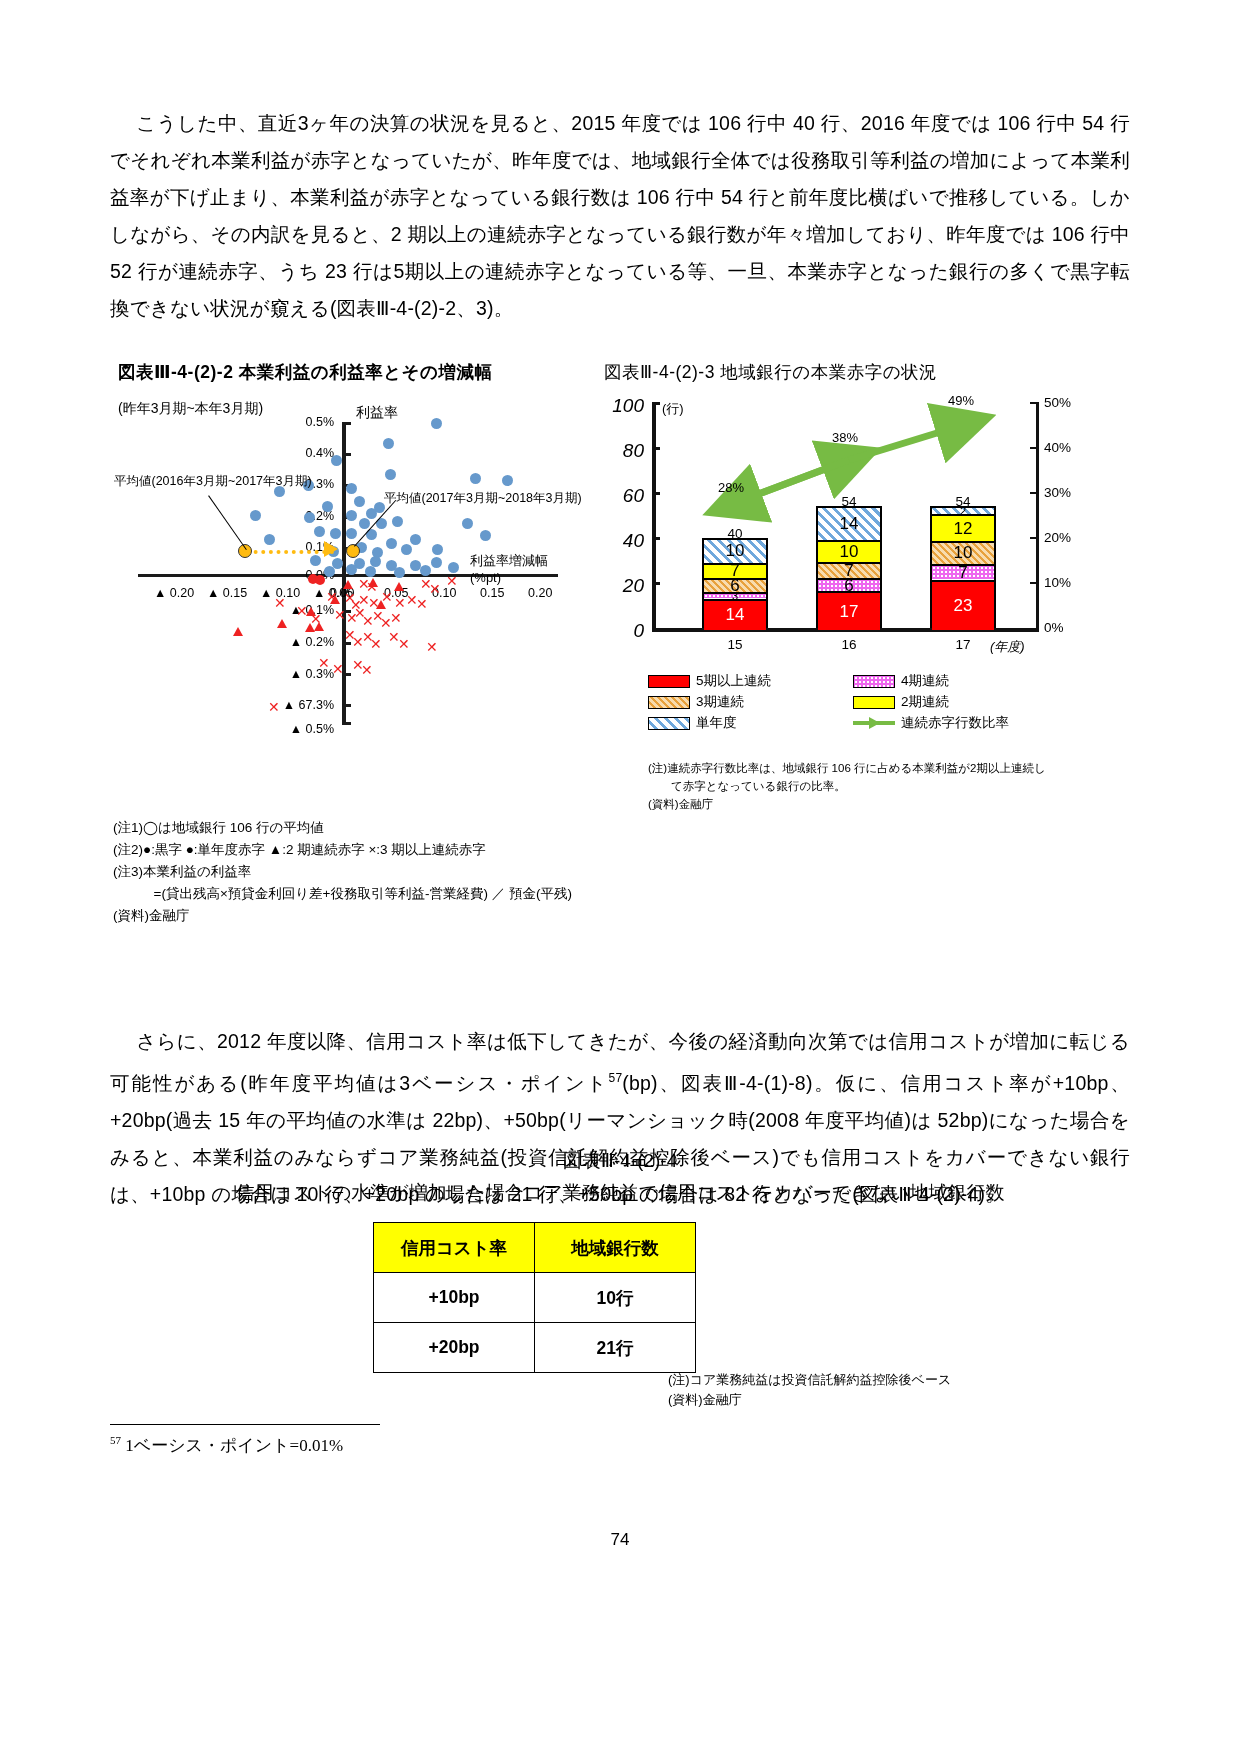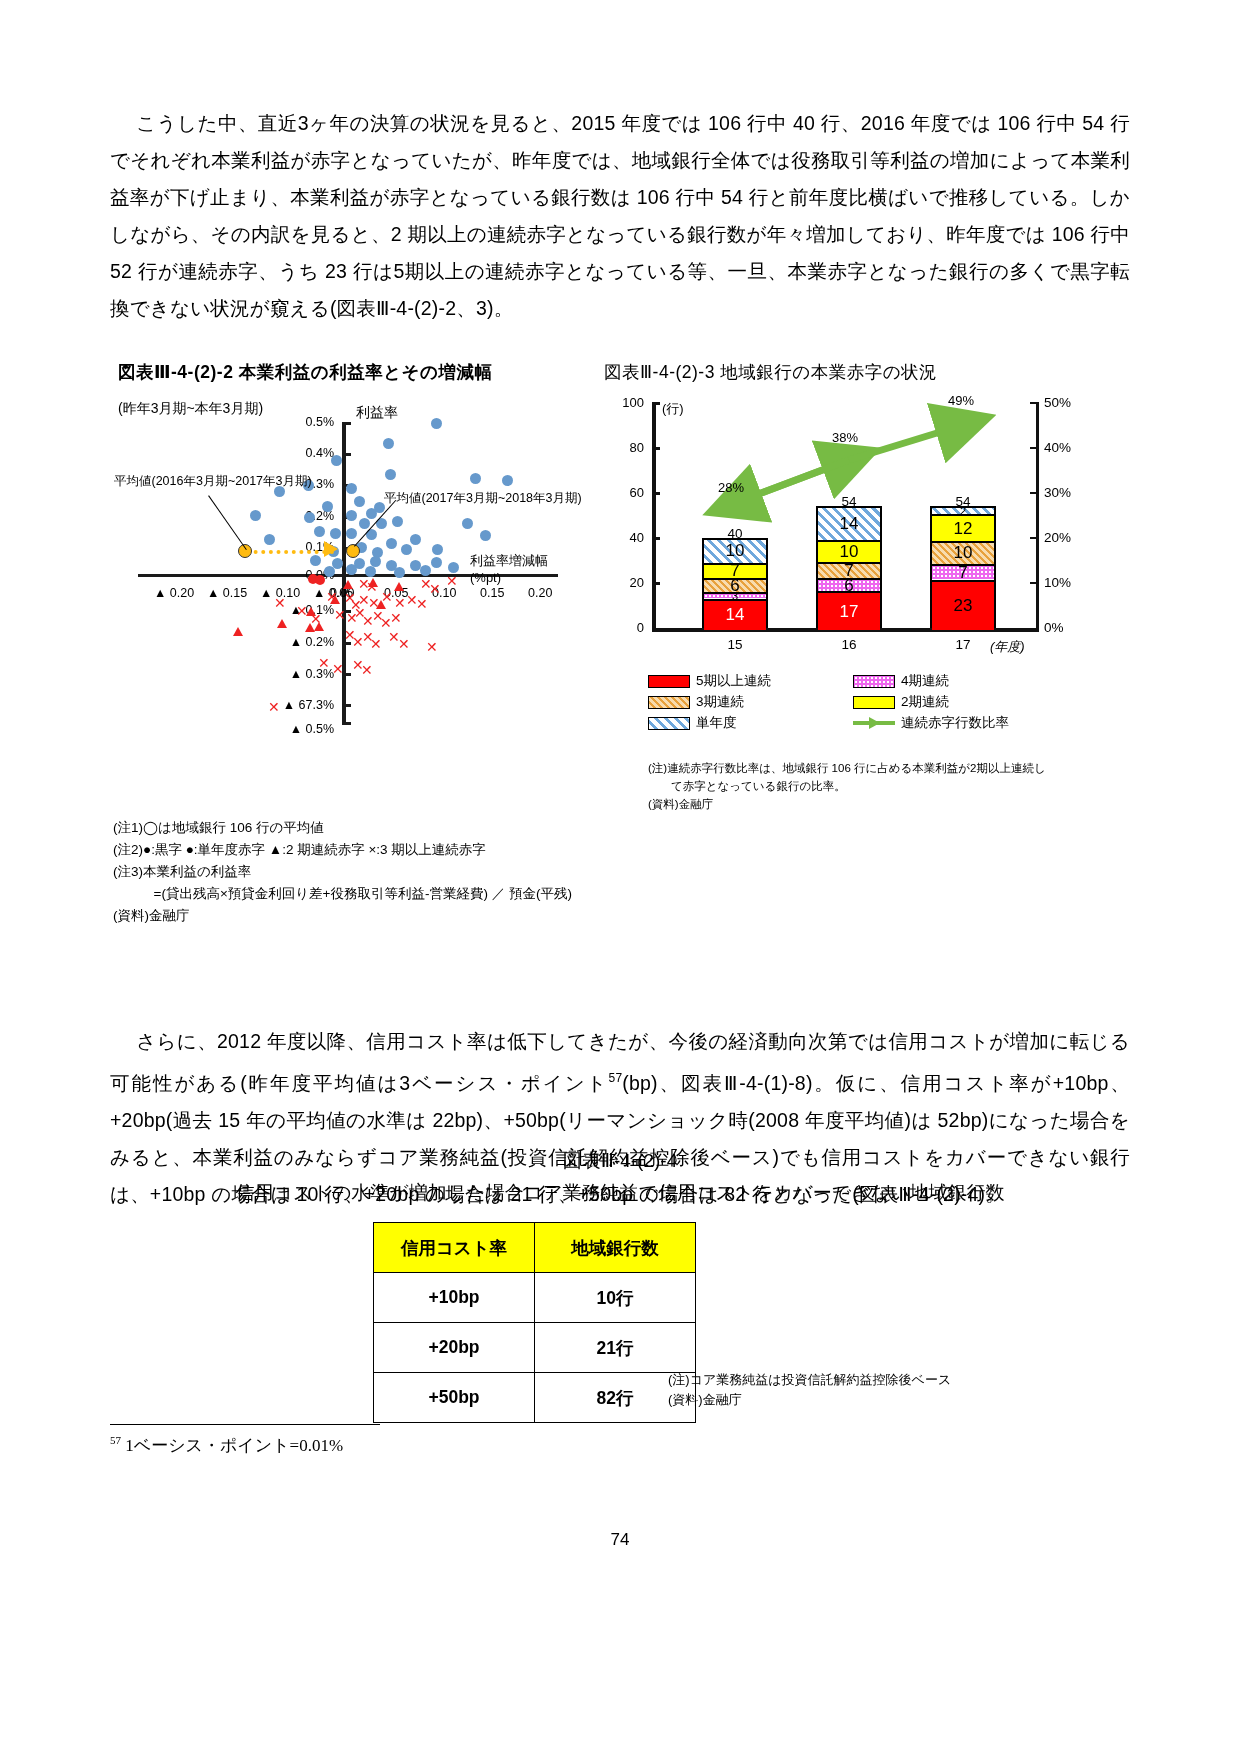--- a/index.html
+++ b/index.html
@@ -48,21 +48,21 @@
   .leadline{position:absolute;background:#000;height:1.2px;transform-origin:0 0;z-index:7;}
   .ann{position:absolute;font-size:12.5px;white-space:nowrap;}
 
   
   .barchart{position:absolute;left:600px;top:398px;width:450px;height:250px;}
   .bc-axis-v{position:absolute;left:52px;top:4px;width:4px;height:228px;background:#111;}
   .bc-axis-h{position:absolute;left:52px;top:230px;width:385px;height:4px;background:#111;}
   .bc-axis-r{position:absolute;left:436px;top:4px;width:2.5px;height:230px;background:#111;}
   .bc-unit{position:absolute;left:62px;top:2px;font-size:13px;}
   .bc-yr-unit{position:absolute;left:390px;top:240px;font-size:13px;font-style:italic;}
-  .bc-yl{position:absolute;font-size:13px;width:42px;text-align:right;left:2px;}
+  .bc-yl{position:absolute;font-size:19px;width:42px;text-align:right;left:2px;font-style:italic;}
   .bc-yr{position:absolute;font-size:13.5px;left:444px;}
   .bc-tick{position:absolute;width:8px;height:2.5px;background:#111;left:52px;}
   .bc-tickr{position:absolute;width:7px;height:2px;background:#111;left:430px;}
   .bar{position:absolute;width:66px;border:2.5px solid #000;box-sizing:border-box;}
   .seg{position:absolute;left:0;width:100%;box-sizing:border-box;border-top:2.5px solid #000;
        display:flex;align-items:center;justify-content:center;font-size:17px;}
   .seg.first{border-top:none;}
   .xcat{position:absolute;font-size:13.5px;text-align:center;width:66px;}
   .total{position:absolute;font-size:13.5px;text-align:center;width:66px;}
   .pctlab{position:absolute;font-size:13px;}
@@ -333,21 +333,21 @@
 
     <div class="total" style="left:330px;top:96px;">54</div>
     <div class="bar" style="left:330px;top:108px;height:122px;">
       <div class="seg first" style="top:0;height:6.2px;background:
              repeating-linear-gradient(45deg,#ffffff 0 4px,#6fa8dc 4px 7px);font-size:11px;">2</div>
       <div class="seg" style="top:6.2px;height:27px;background:#ffff00;">12</div>
       <div class="seg" style="top:33.2px;height:22.5px;background:
              repeating-linear-gradient(45deg,#f8dcae 0 3px,#e8a13c 3px 5px);">10</div>
       <div class="seg" style="top:55.7px;height:15.8px;background:
              radial-gradient(#ffffff 25%,transparent 26%) 0 0/4px 4px,#ee66ee;">7</div>
-      <div class="seg" style="top:71.5px;height:50.5px;background:#ff0000;color:#000000;">23</div>
+      <div class="seg" style="top:71.5px;height:50.5px;background:#ff0000;color:#ffffff;">23</div>
     </div>
     <div class="xcat" style="left:330px;top:239px;">17</div>
 
     <svg width="450" height="250" style="position:absolute;left:0;top:0;pointer-events:none;">
       <defs>
         <marker id="ah" markerWidth="9" markerHeight="9" refX="4" refY="4.5" orient="auto">
           <path d="M0,0 L9,4.5 L0,9 z" fill="#77bb44"></path>
         </marker>
       </defs>
       <line x1="135" y1="105" x2="249" y2="62" stroke="#77bb44" stroke-width="7" marker-end="url(#ah)"></line>
@@ -420,24 +420,20 @@
       </thead>
       <tbody>
         <tr>
           <td>+10bp</td>
           <td>10行</td>
         </tr>
         <tr>
           <td>+20bp</td>
           <td>21行</td>
         </tr>
-        <tr>
-          <td>+50bp</td>
-          <td>82行</td>
-        </tr>
       </tbody>
     </table>
   </div>
 
   <div class="note2" style="left:668px;top:1372px;font-size:13px;">
     <span>(注)コア業務純益は投資信託解約益控除後ベース</span>
   </div>
   <div class="note2" style="left:668px;top:1392px;font-size:13px;">
     <span>(資料)金融庁</span>
   </div>

